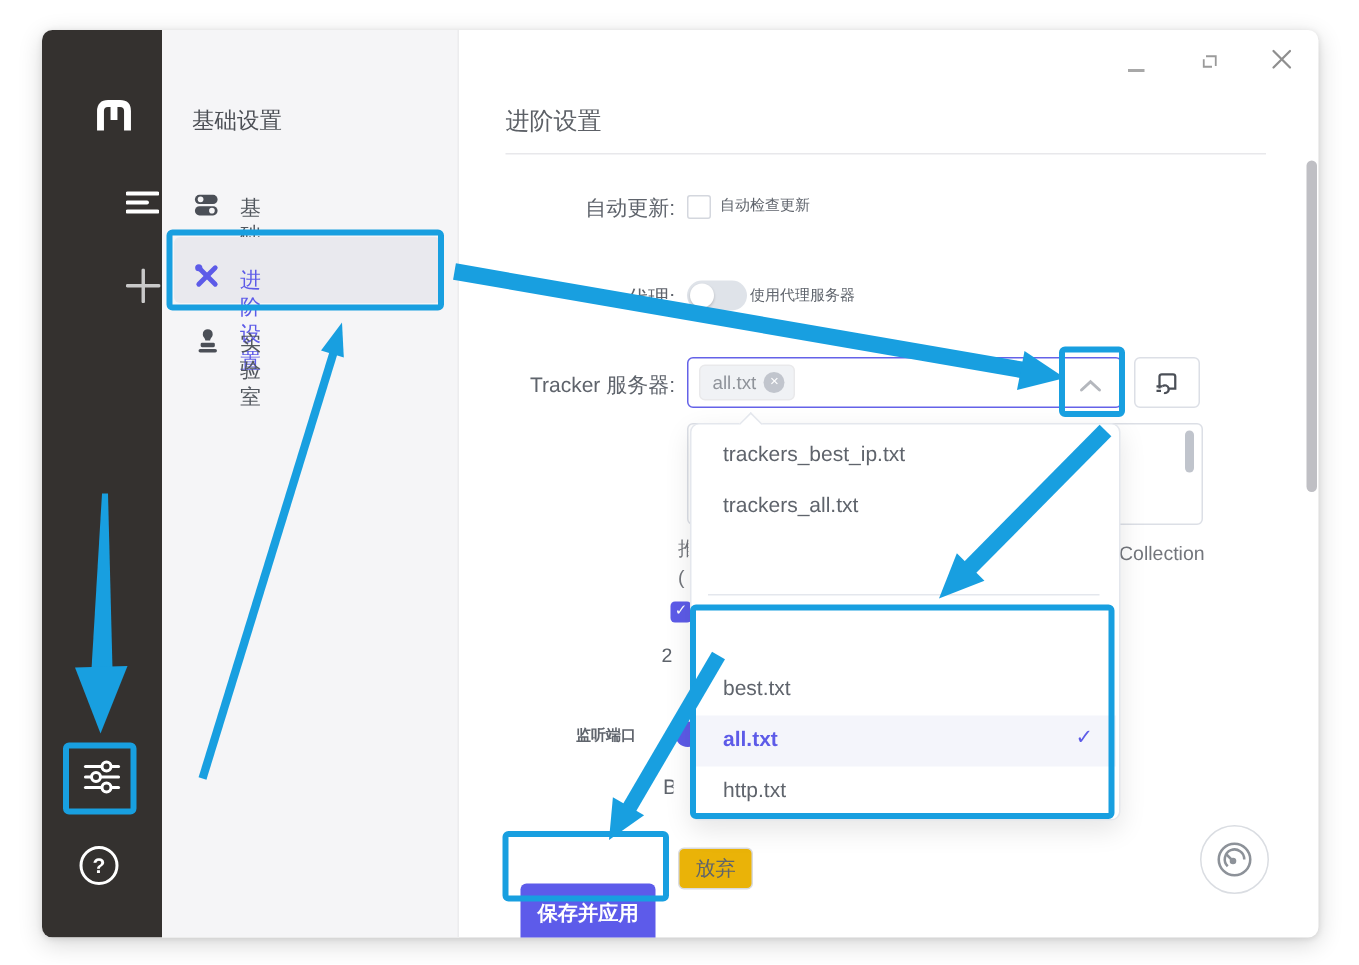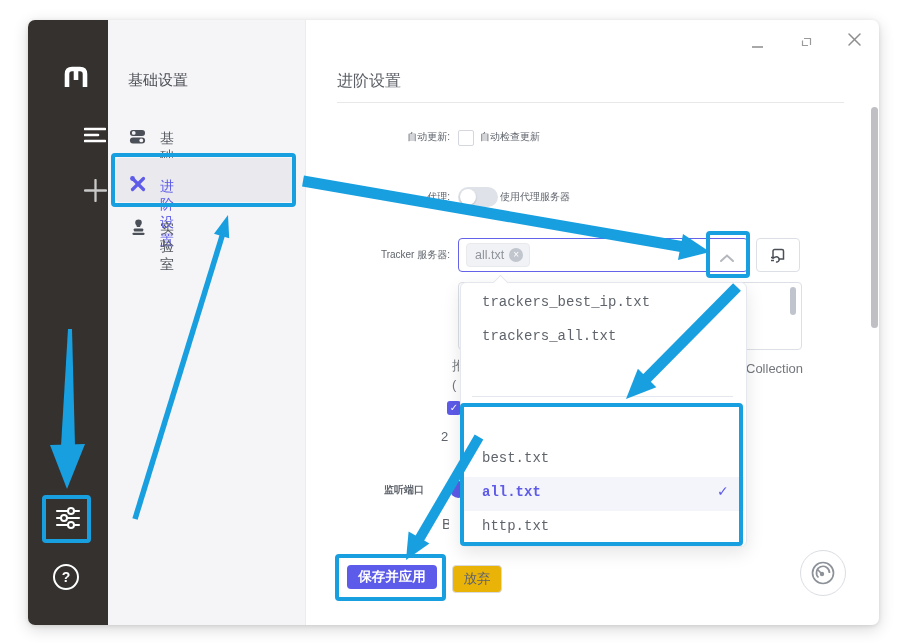--- a/index.html
+++ b/index.html
@@ -11,21 +11,21 @@
           box-shadow:0 4px 16px rgba(0,0,0,.16),0 1px 4px rgba(0,0,0,.10);overflow:hidden;}
   .sidebar{left:0;top:0;width:80px;height:605px;background:#34312f;}
   .panel{left:80px;top:0;width:197px;height:605px;background:#f5f5f7;border-right:1px solid #ececee;}
   .panel-title{left:100px;top:51px;font-size:15px;color:#4c4f55;}
   .menu-item-bg{left:88px;top:138px;width:178px;height:44px;background:#e9e9ee;border-radius:4px;}
   .menu-label{font-size:14px;color:#52575e;}
   .menu-label.active{color:#5d5be8;}
   
   .main-title{left:309px;top:51px;font-size:16px;color:#5c6066;}
   .divider{left:309px;top:82px;width:507px;height:1px;background:#e8e8eb;}
-  .form-label{font-size:10px;color:#5f646c;text-align:right;}
+  .form-label{font-size:14px;color:#5f646c;text-align:right;}
   .ctl-label{font-size:10px;color:#5f646c;}
   .checkbox{width:14px;height:14px;background:#fff;border:1px solid #d4d7de;border-radius:2px;}
   .toggle{width:40px;height:20px;border-radius:10px;background:#dfe3e9;}
   .toggle::after{content:"";position:absolute;left:2px;top:2px;width:16px;height:16px;border-radius:50%;
                  background:#fff;box-shadow:0 1px 2px rgba(0,0,0,.2);}
   .select-input{left:430px;top:218px;width:288px;height:32px;background:#fff;border:1px solid #6462e8;border-radius:4px;}
   .tag{left:438px;top:223px;height:22px;background:#f0f2f5;border:1px solid #e9e9eb;border-radius:4px;
        display:flex;align-items:center;padding:0 6px 0 8px;gap:5px;}
   .tag-text{font-size:12.5px;color:#8f939a;}
   .tag-close{width:14px;height:14px;border-radius:50%;background:#c1c5cd;color:#fff;font-size:10px;
@@ -37,28 +37,28 @@
   .frag{font-size:13px;color:#73767c;overflow:hidden;white-space:nowrap;height:16px;line-height:16px;}
   .pcheck{left:419px;top:381px;width:14px;height:14px;background:#5d5be8;border-radius:3px;color:#fff;
           font-size:10px;line-height:14px;text-align:center;font-weight:bold;}
   .pcircle{left:422px;top:461px;width:17px;height:17px;border-radius:50%;background:#5d5be8;}
   .textarea-ghost{left:430px;top:262px;width:342px;height:66px;background:#fff;border:1px solid #dcdfe6;border-radius:4px;}
   
   .dropdown{left:432px;top:262px;width:285px;height:263px;background:#fff;border:1px solid #e4e7ed;border-radius:6px;
             box-shadow:0 6px 18px rgba(0,0,0,.10);z-index:30;}
   .dd-notch{left:467px;top:257px;width:10px;height:10px;background:#fff;border-left:1px solid #e4e7ed;
             border-top:1px solid #e4e7ed;transform:rotate(45deg);z-index:31;}
-  .dd-item{left:454px;width:240px;height:15px;font-size:14px;color:#5f646c;z-index:32;white-space:nowrap;font-family:Liberation Mono, monospace;}
+  .dd-item{left:454px;width:240px;height:15px;font-size:14px;color:#5f646c;z-index:32;white-space:nowrap;}
   .dd-group-label{left:454px;width:240px;font-size:12.5px;color:#b3b6be;z-index:32;}
   .dd-selected-bg{left:433px;top:457px;width:283px;height:34px;background:#f4f5fb;z-index:31;}
   .dd-item.selected{color:#5d5be8;font-weight:bold;}
   .dd-divider{left:444px;top:376px;width:261px;height:1px;background:#e4e7ed;z-index:32;}
   .dd-check{left:689px;top:463px;font-size:14px;color:#5d5be8;font-weight:bold;z-index:32;}
   
-  .btn-save{left:319px;top:545px;width:90px;height:24px;background:#5d5bea;border-radius:4px;color:#fff;
+  .btn-save{left:319px;top:569px;width:90px;height:40px;background:#5d5bea;border-radius:4px;color:#fff;
             font-size:13.5px;font-weight:bold;display:flex;align-items:center;justify-content:center;}
   .btn-discard{left:424px;top:545px;width:50px;height:28px;background:#eab308;border:1px solid #d9dbe0;border-radius:4px;
                color:#5f646c;font-size:13.5px;display:flex;align-items:center;justify-content:center;box-sizing:border-box;}
   .gauge-btn{left:772px;top:530px;width:44px;height:44px;border:1px solid #dadde2;border-radius:50%;background:#fff;
              display:flex;align-items:center;justify-content:center;}
   .help-circle{left:25px;top:544px;width:22px;height:22px;border:2px solid #fff;border-radius:50%;color:#fff;
                font-size:14px;font-weight:bold;text-align:center;line-height:22px;}
   
   .anno-box{border:4px solid #189fe0;border-radius:4px;z-index:51;background:transparent;}
   .anno-svg{left:0;top:0;z-index:52;pointer-events:none;}

